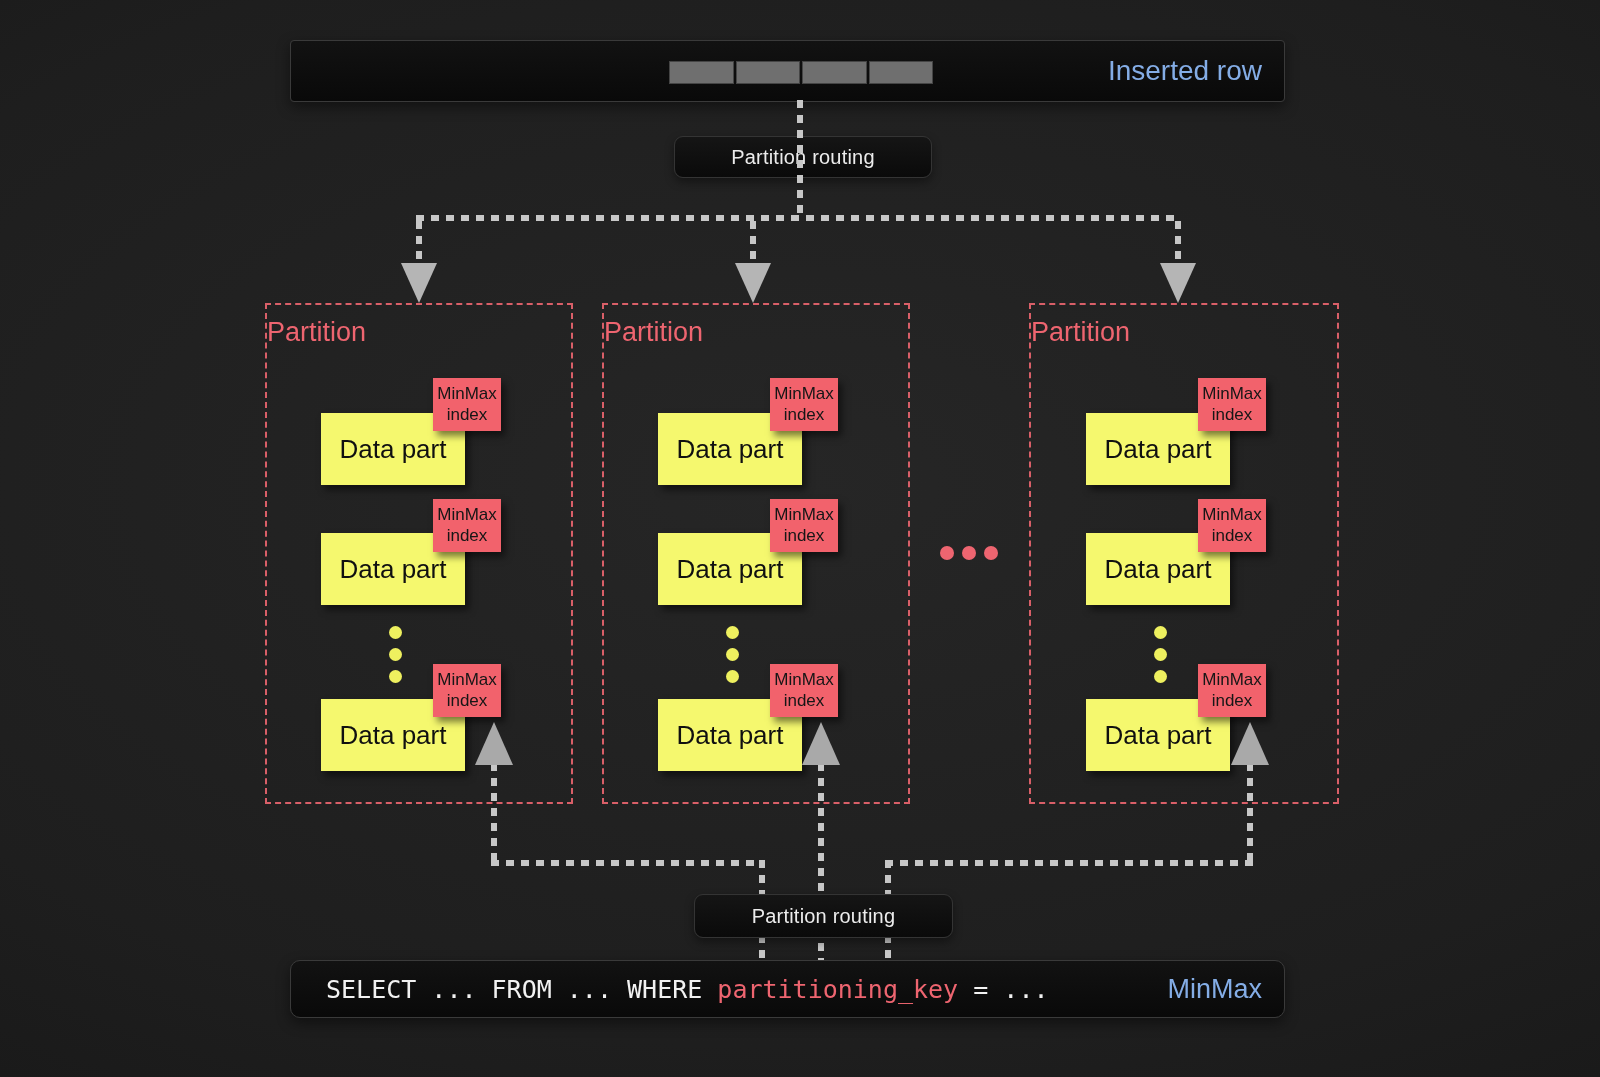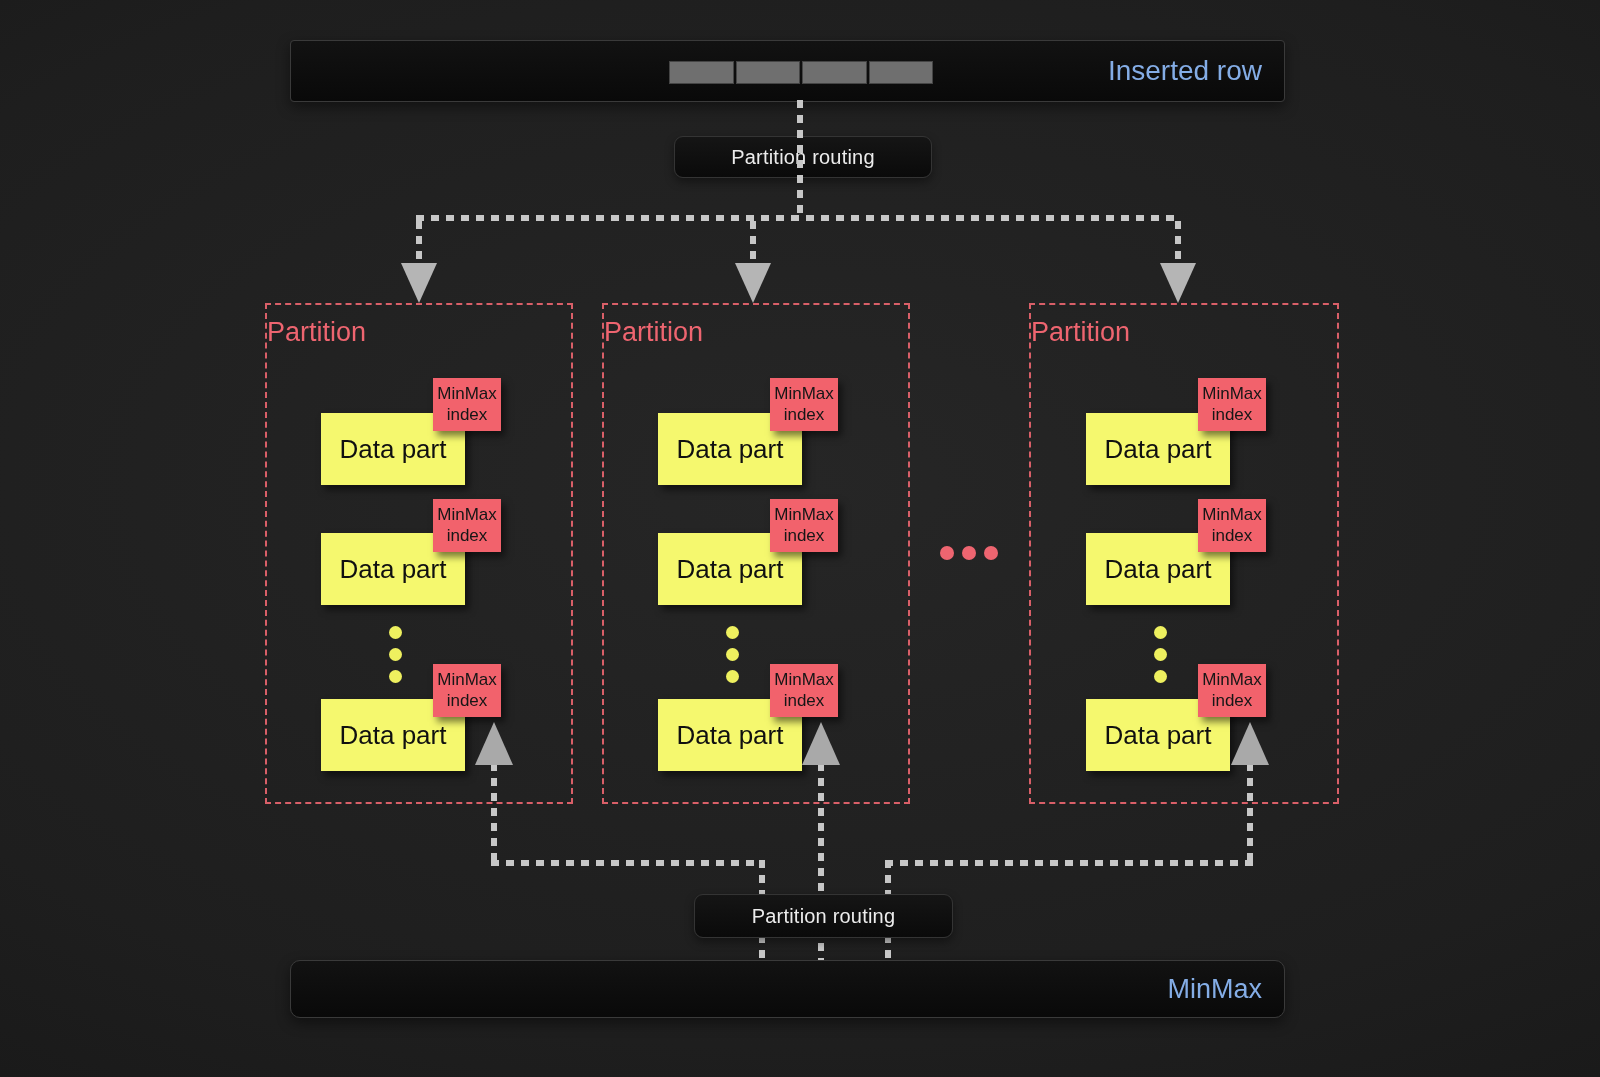--- a/index.html
+++ b/index.html
@@ -141,18 +141,19 @@
   <div class="hline" style="left:491px;top:860px;width:274px;"></div>
   <div class="hline" style="left:885px;top:860px;width:368px;"></div>
   <div class="vline" style="left:759px;top:860px;height:100px;"></div>
   <div class="vline" style="left:885px;top:860px;height:100px;"></div>
 
   <div class="tag" style="left:694px;top:894px;width:257px;height:42px;z-index:2;">
     <span>Partition routing</span>
   </div>
 
   <div class="panel" style="left:290px;top:960px;width:993px;height:56px;border-radius:10px;">
+    <div class="sql"><span>SELECT ... FROM ... WHERE </span><span class="hl">partitioning_key</span><span> = ...</span></div>
     <div class="panel-right-label">
       <span class="blue-label" style="font-size:27px;">MinMax</span>
     </div>
   </div>
 
 </div>
 
 </body></html>

